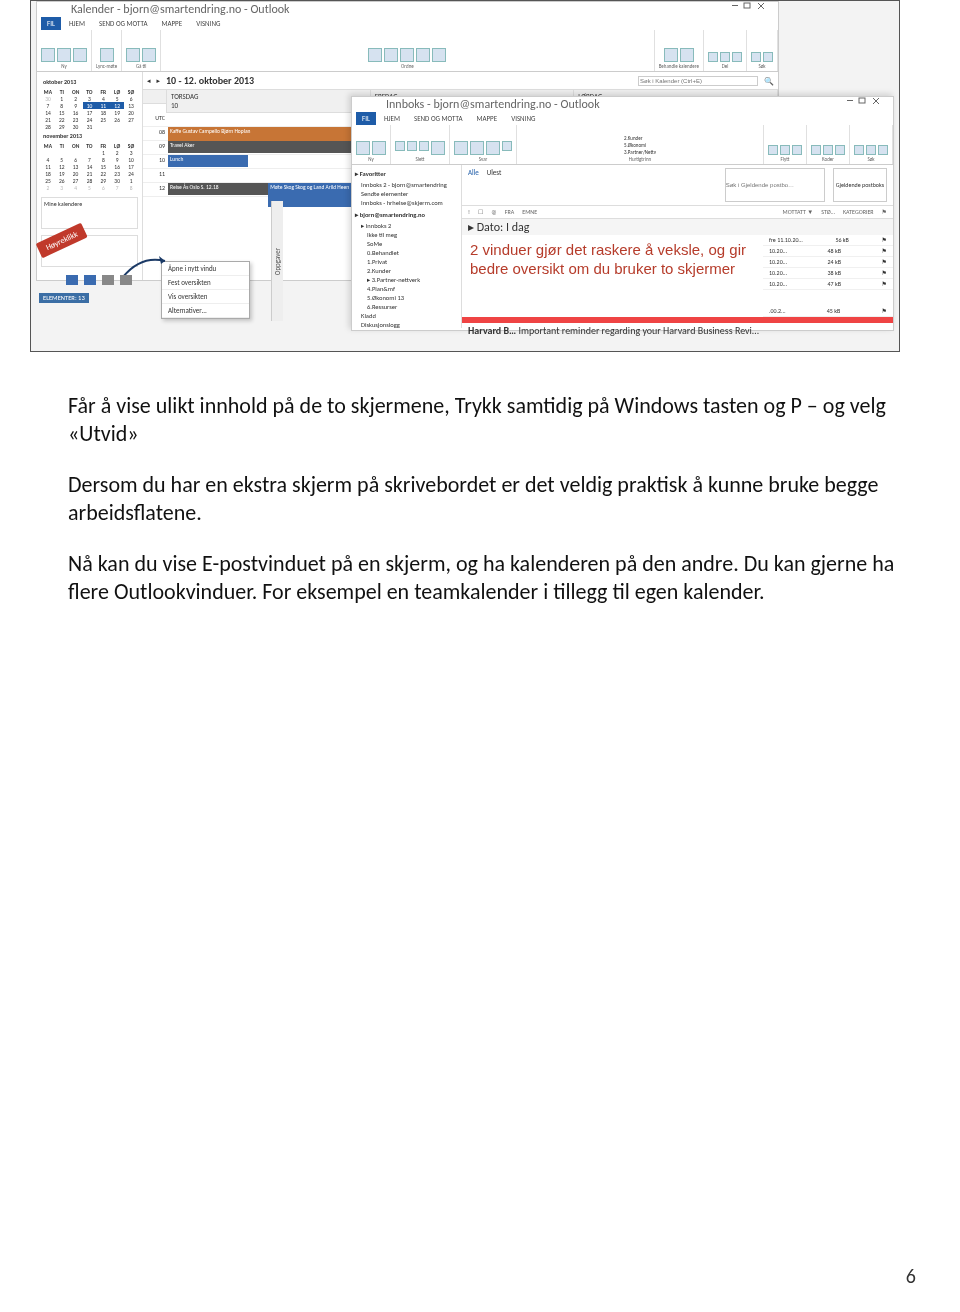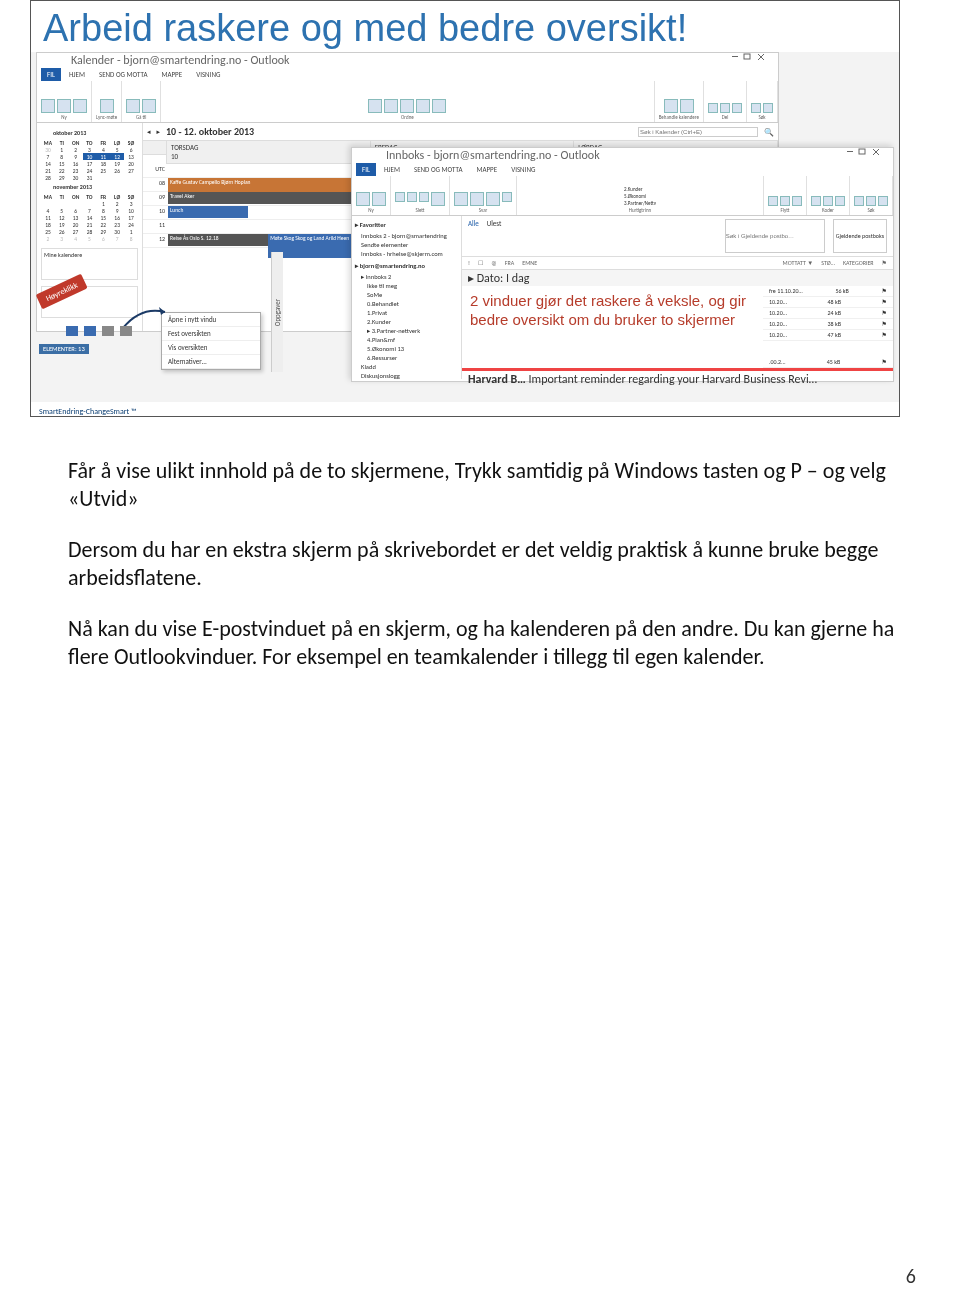--- a/index.html
+++ b/index.html
@@ -15,21 +15,21 @@
   .tab { padding: 2px 6px; font-size: 7px; background: #fff; color: #444; }
   .tab.active { background: #1e5ca8; color: #fff; }
   .ribbon1 { display: flex; height: 42px; border-bottom: 1px solid #ccc; }
   .rgroup { display: flex; flex-direction: column; align-items: center; justify-content: flex-end; padding: 2px 4px; border-right: 1px solid #e0e0e0; }
   .rgroup .icons { display: flex; gap: 2px; }
   .ricon { width: 14px; height: 14px; background: #d6e2f0; border: 1px solid #8bb; }
   .ricon.sm { width: 10px; height: 10px; }
   .rlabel { font-size: 5px; color: #666; margin-top: 1px; }
   .body1 { display: flex; height: calc(100% - 70px); }
   .mini-cal { width: 106px; padding: 4px; border-right: 1px solid #ddd; font-size: 6px; }
-  .mini-cal .month { font-weight: bold; margin: 2px 12px; }
+  .mini-cal .month { font-weight: bold; margin: 2px 2px; }
   .mini-cal table { width: 100%; border-collapse: collapse; font-size: 5.5px; text-align: center; }
   .mini-cal td, .mini-cal th { padding: 0.5px 0; width: 12px; }
   .mini-cal td.sel { background: #1e5ca8; color: #fff; }
   .mini-cal td.muted { color: #bbb; }
   .mini-panel { border: 1px solid #ddd; margin-top: 6px; padding: 2px; height: 32px; }
   .main-cal { flex: 1; display: flex; flex-direction: column; }
   .date-hdr { display: flex; align-items: center; gap: 6px; padding: 2px 4px; }
   .date-hdr .dtitle { font-size: 10px; font-weight: 600; }
   .day-cols { display: flex; border-top: 1px solid #ddd; }
   .day-col { flex: 1; border-right: 1px solid #ddd; }
@@ -50,41 +50,40 @@
   .body2 { display: flex; height: calc(100% - 70px); }
   .favs { width: 110px; border-right: 1px solid #ddd; font-size: 6.5px; padding: 3px; }
   .favs .hdr { font-weight: bold; font-size: 6.5px; margin: 2px 0; }
   .favs .itm { padding: 0.5px 0 0.5px 6px; }
   .listpane { flex: 1; display: flex; flex-direction: column; }
   .listhdr { display: flex; font-size: 6px; color: #666; gap: 8px; padding: 2px 6px; border-bottom: 1px solid #ddd; }
   .callout2 { color: #b63c2b; font-size: 15px; line-height: 1.25; padding: 6px 8px; font-family: 'Segoe UI', Arial, sans-serif; }
   .msgrows { font-size: 6px; }
   .msgrow { display: flex; justify-content: space-between; padding: 1px 6px; border-bottom: 1px solid #f0f0f0; }
   
-  .ctxmenu { position: absolute; left: 130px; top: 260px; width: 100px; background: #fff; border: 1px solid #aaa; font-size: 7px; box-shadow: 2px 2px 4px rgba(0,0,0,0.2); }
+  .ctxmenu { position: absolute; left: 130px; top: 260px; width: 89px; background: #fff; border: 1px solid #aaa; font-size: 7px; box-shadow: 2px 2px 4px rgba(0,0,0,0.2); }
   .ctxmenu div { padding: 2px 6px; border-bottom: 1px solid #eee; }
   .arrow { position: absolute; left: 90px; top: 246px; width: 50px; height: 34px; }
   .arrow svg { width: 100%; height: 100%; }
   .redtag { position: absolute; left: 8px; top: 242px; background: #c0392b; color: #fff; font-size: 8px; padding: 3px 8px; transform: rotate(-25deg); transform-origin: left center; border-radius: 2px; }
   .elementer { position: absolute; left: 8px; top: 292px; background: #3b6ea5; color: #fff; font-size: 6.5px; padding: 1px 4px; }
   .oppgaver { position: absolute; left: 240px; top: 200px; width: 12px; height: 120px; background: #eee; border-left: 1px solid #ccc; display: flex; align-items: center; justify-content: center; }
   .oppgaver span { transform: rotate(-90deg); font-size: 7px; color: #555; white-space: nowrap; }
   .footer { font-size: 8px; color: #0a3d72; padding: 4px 8px 0 8px; }
   
   .bodytext { width: 840px; margin: 40px 0 0 68px; font-size: 22px; line-height: 1.25; color: #111; }
   .bodytext p { margin-bottom: 24px; }
   .pagenum { position: absolute; right: 44px; bottom: 24px; font-size: 20px; color: #333; }
   .winbtns svg { display: block; }
 </style>
 </head>
 <body>
 
 <div class="page">
   <div class="screenshot-wrap">
-    <div class="ss-title">Arbeid raskere og med bedre oversikt!</div>
     <div class="outlook">
 
       <div class="win1">
         <div class="titlebar">
           <span>Kalender - bjorn@smartendring.no - Outlook</span>
           <span class="winbtns">
             <svg width="40" height="8">
                 <rect x="0" y="3" width="6" height="1" fill="#666"></rect>
                 <rect x="12" y="1" width="6" height="5" fill="none" stroke="#666"></rect>
                 <line x1="26" y1="1" x2="32" y2="7" stroke="#666"></line>
@@ -508,21 +507,21 @@
                     <span>47 kB</span>
                     <span>⚑</span>
                   </div>
                 <div class="msgrow" style="margin-top:16px">
                     <span>.00.2…</span>
                     <span>45 kB</span>
                     <span>⚑</span>
                   </div>
               </div>
             </div>
-            <div style="font-size:12px;padding:1px 6px;border-top:3px solid #ef4444">
+            <div style="font-size:10px;padding:1px 6px;border-top:6px solid #ef4444">
               <b>Harvard B…</b>&nbsp;<span>Important reminder regarding your Harvard Business Revi…</span>
             </div>
           </div>
         </div>
       </div>
 
       <div class="oppgaver">
           <span>Oppgaver</span>
         </div>
       <div style="position:absolute;left:156px;top:300px;font-size:6px">Vis oppgaver et</div>
@@ -541,21 +540,20 @@
       <div class="redtag">Høyreklikk</div>
       <div class="elementer">ELEMENTER: 13</div>
       <div style="position:absolute;left:35px;top:274px;display:flex;gap:6px">
         <span style="width:12px;height:10px;background:#3a6bb0;display:inline-block"></span>
         <span style="width:12px;height:10px;background:#3a6bb0;display:inline-block"></span>
         <span style="width:12px;height:10px;background:#888;display:inline-block"></span>
         <span style="width:12px;height:10px;background:#888;display:inline-block"></span>
       </div>
 
     </div>
-    <div class="footer">SmartEndring-ChangeSmart ™</div>
   </div>
 
   <div class="bodytext">
     <p>Får å vise ulikt innhold på de to skjermene, Trykk samtidig på Windows tasten og P – og velg «Utvid»</p>
     <p>Dersom du har en ekstra skjerm på skrivebordet er det veldig praktisk å kunne bruke begge arbeidsflatene.</p>
     <p>Nå kan du vise E-postvinduet på en skjerm, og ha kalenderen på den andre. Du kan gjerne ha flere Outlookvinduer. For eksempel en teamkalender i tillegg til egen kalender.</p>
   </div>
 
   <div class="pagenum">6</div>
 </div>

